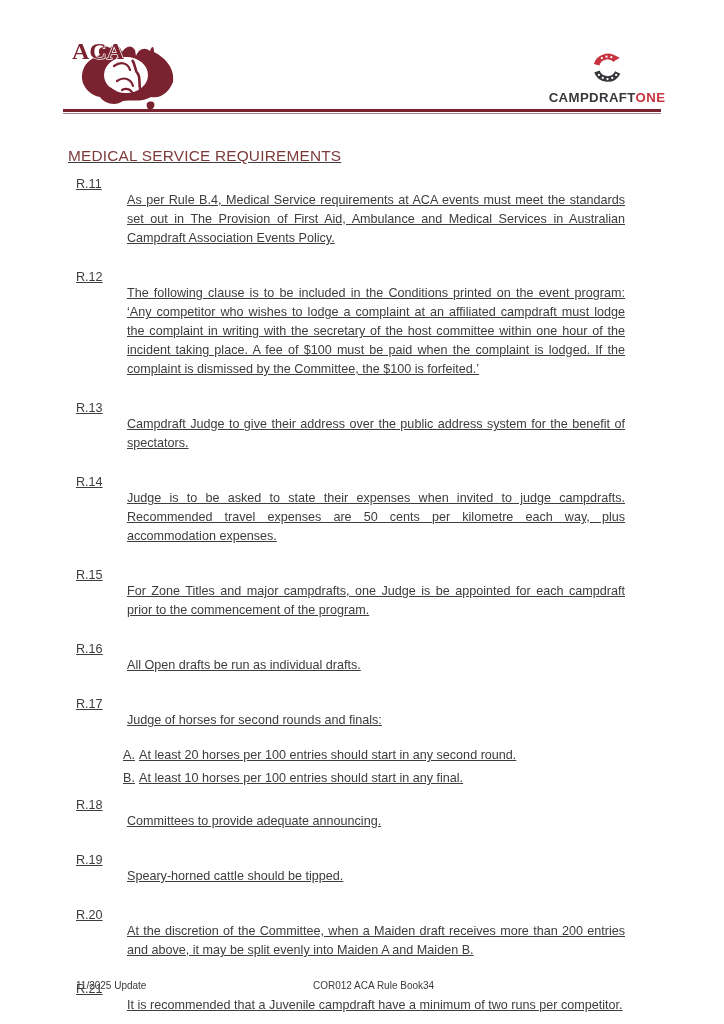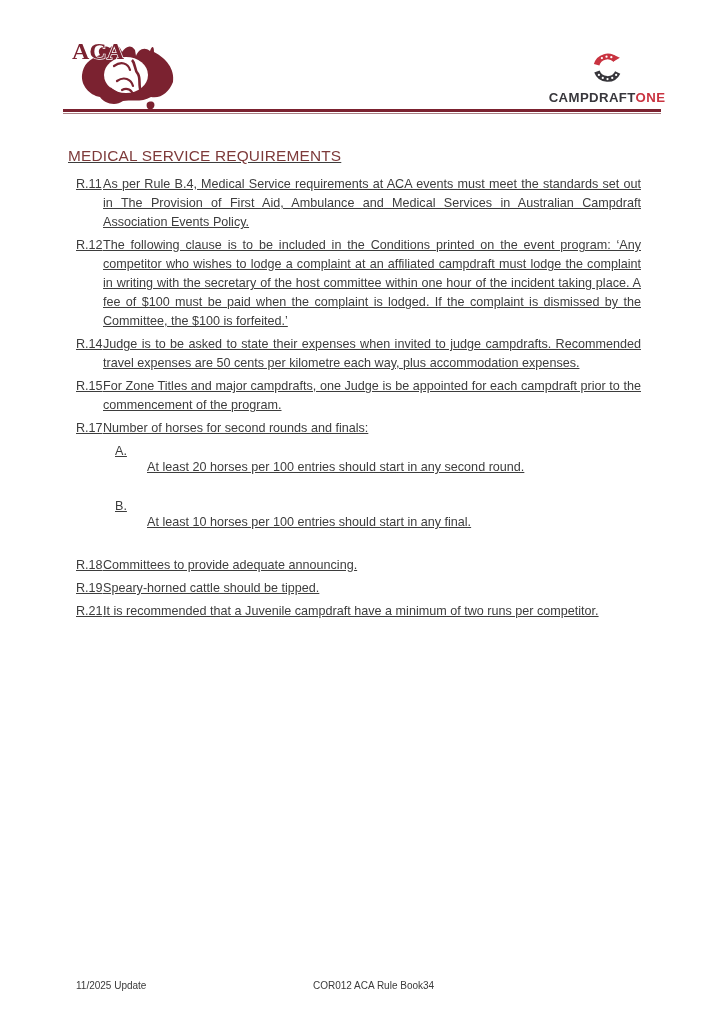--- a/index.html
+++ b/index.html
@@ -21,28 +21,28 @@
   .divider .thick{height:3px;background:var(--logo-maroon,#7b2230);}
   .divider .thin{height:1px;background:#a97f84;margin-top:1px;}
   
   .doc-body{position:absolute;top:147px;left:68px;right:83px;text-decoration:underline;}
   .section-title{
     font-size:15.4px;font-weight:400;letter-spacing:0.2px;
     color:var(--heading,#7d3a3a);
     margin:0 0 10px 0;line-height:18px;
   }
   .doc-section + .doc-section{margin-top:4px;}
-  .rule{display:flex;padding-left:8px;margin-bottom:4px;font-size:12.6px;line-height:19px;}
+  .rule{display:flex;padding-left:8px;margin-bottom:4px;font-size:12.6px;line-height:19px;gap:8px;}
   .rule-num{width:27px;flex:none;}
   .rule-body{flex:1;min-width:0;}
-  .rule-text{margin:0;text-align:justify;}
+  .rule-text{margin:16px;text-align:justify;}
   .subitems{margin-top:4px;}
   .subitem{display:flex;margin-left:12px;margin-bottom:4px;}
   .sub-num{width:16px;flex:none;}
-  .sub-text{margin:16px;flex:1;text-align:left;}
+  .sub-text{margin:0;flex:1;text-align:left;}
   
   .footer{
     position:absolute;left:76px;right:64px;top:980px;
     display:grid;grid-template-columns:1fr auto 1fr;align-items:baseline;
     font-size:10px;color:#3a3a3a;
   }
   .footer .f-left{text-align:left;}
   .footer .f-center{text-align:left;}
   .footer .f-right{}
 </style>
@@ -111,42 +111,56 @@
   <section class="doc-section">
     <div class="rules">
   <div class="rule">
     <span class="rule-num">R.12</span>
     <div class="rule-body">
       <p class="rule-text">The following clause is to be included in the Conditions printed on the event program: ‘Any competitor who wishes to lodge a complaint at an affiliated campdraft must lodge the complaint in writing with the secretary of the host committee within one hour of the incident taking place. A fee of $100 must be paid when the complaint is lodged. If the complaint is dismissed by the Committee, the $100 is forfeited.’</p>
 
     </div>
   </div>
 
+  <div class="rule">
+    <span class="rule-num">R.13</span>
+    <div class="rule-body">
+      <p class="rule-text">Campdraft Judge to give their address over the public address system for the benefit of spectators.</p>
+
+    </div>
+  </div>
 
   <div class="rule">
     <span class="rule-num">R.14</span>
     <div class="rule-body">
       <p class="rule-text">Judge is to be asked to state their expenses when invited to judge campdrafts. Recommended travel expenses are 50 cents per kilometre each way, plus accommodation expenses.</p>
 
     </div>
   </div>
 
   <div class="rule">
     <span class="rule-num">R.15</span>
     <div class="rule-body">
       <p class="rule-text">For Zone Titles and major campdrafts, one Judge is be appointed for each campdraft prior to the commencement of the program.</p>
 
     </div>
   </div>
 
+  <div class="rule">
+    <span class="rule-num">R.16</span>
+    <div class="rule-body">
+      <p class="rule-text">All Open drafts be run as individual drafts.</p>
+
+    </div>
+  </div>
 
   <div class="rule">
     <span class="rule-num">R.17</span>
     <div class="rule-body">
-      <p class="rule-text">Number of horses for second rounds and finals:</p>
+      <p class="rule-text">Judge of horses for second rounds and finals:</p>
       <div class="subitems">
   <div class="subitem">
     <span class="sub-num">A.</span>
     <p class="sub-text">At least 20 horses per 100 entries should start in any second round.</p>
   </div>
 
   <div class="subitem">
     <span class="sub-num">B.</span>
     <p class="sub-text">At least 10 horses per 100 entries should start in any final.</p>
   </div>
@@ -163,20 +177,27 @@
   </div>
 
   <div class="rule">
     <span class="rule-num">R.19</span>
     <div class="rule-body">
       <p class="rule-text">Speary-horned cattle should be tipped.</p>
 
     </div>
   </div>
 
+  <div class="rule">
+    <span class="rule-num">R.20</span>
+    <div class="rule-body">
+      <p class="rule-text">At the discretion of the Committee, when a Maiden draft receives more than 200 entries and above, it may be split evenly into Maiden A and Maiden B.</p>
+
+    </div>
+  </div>
 
   <div class="rule">
     <span class="rule-num">R.21</span>
     <div class="rule-body">
       <p class="rule-text">It is recommended that a Juvenile campdraft have a minimum of two runs per competitor.</p>
 
     </div>
   </div>
 </div>
   </section>

